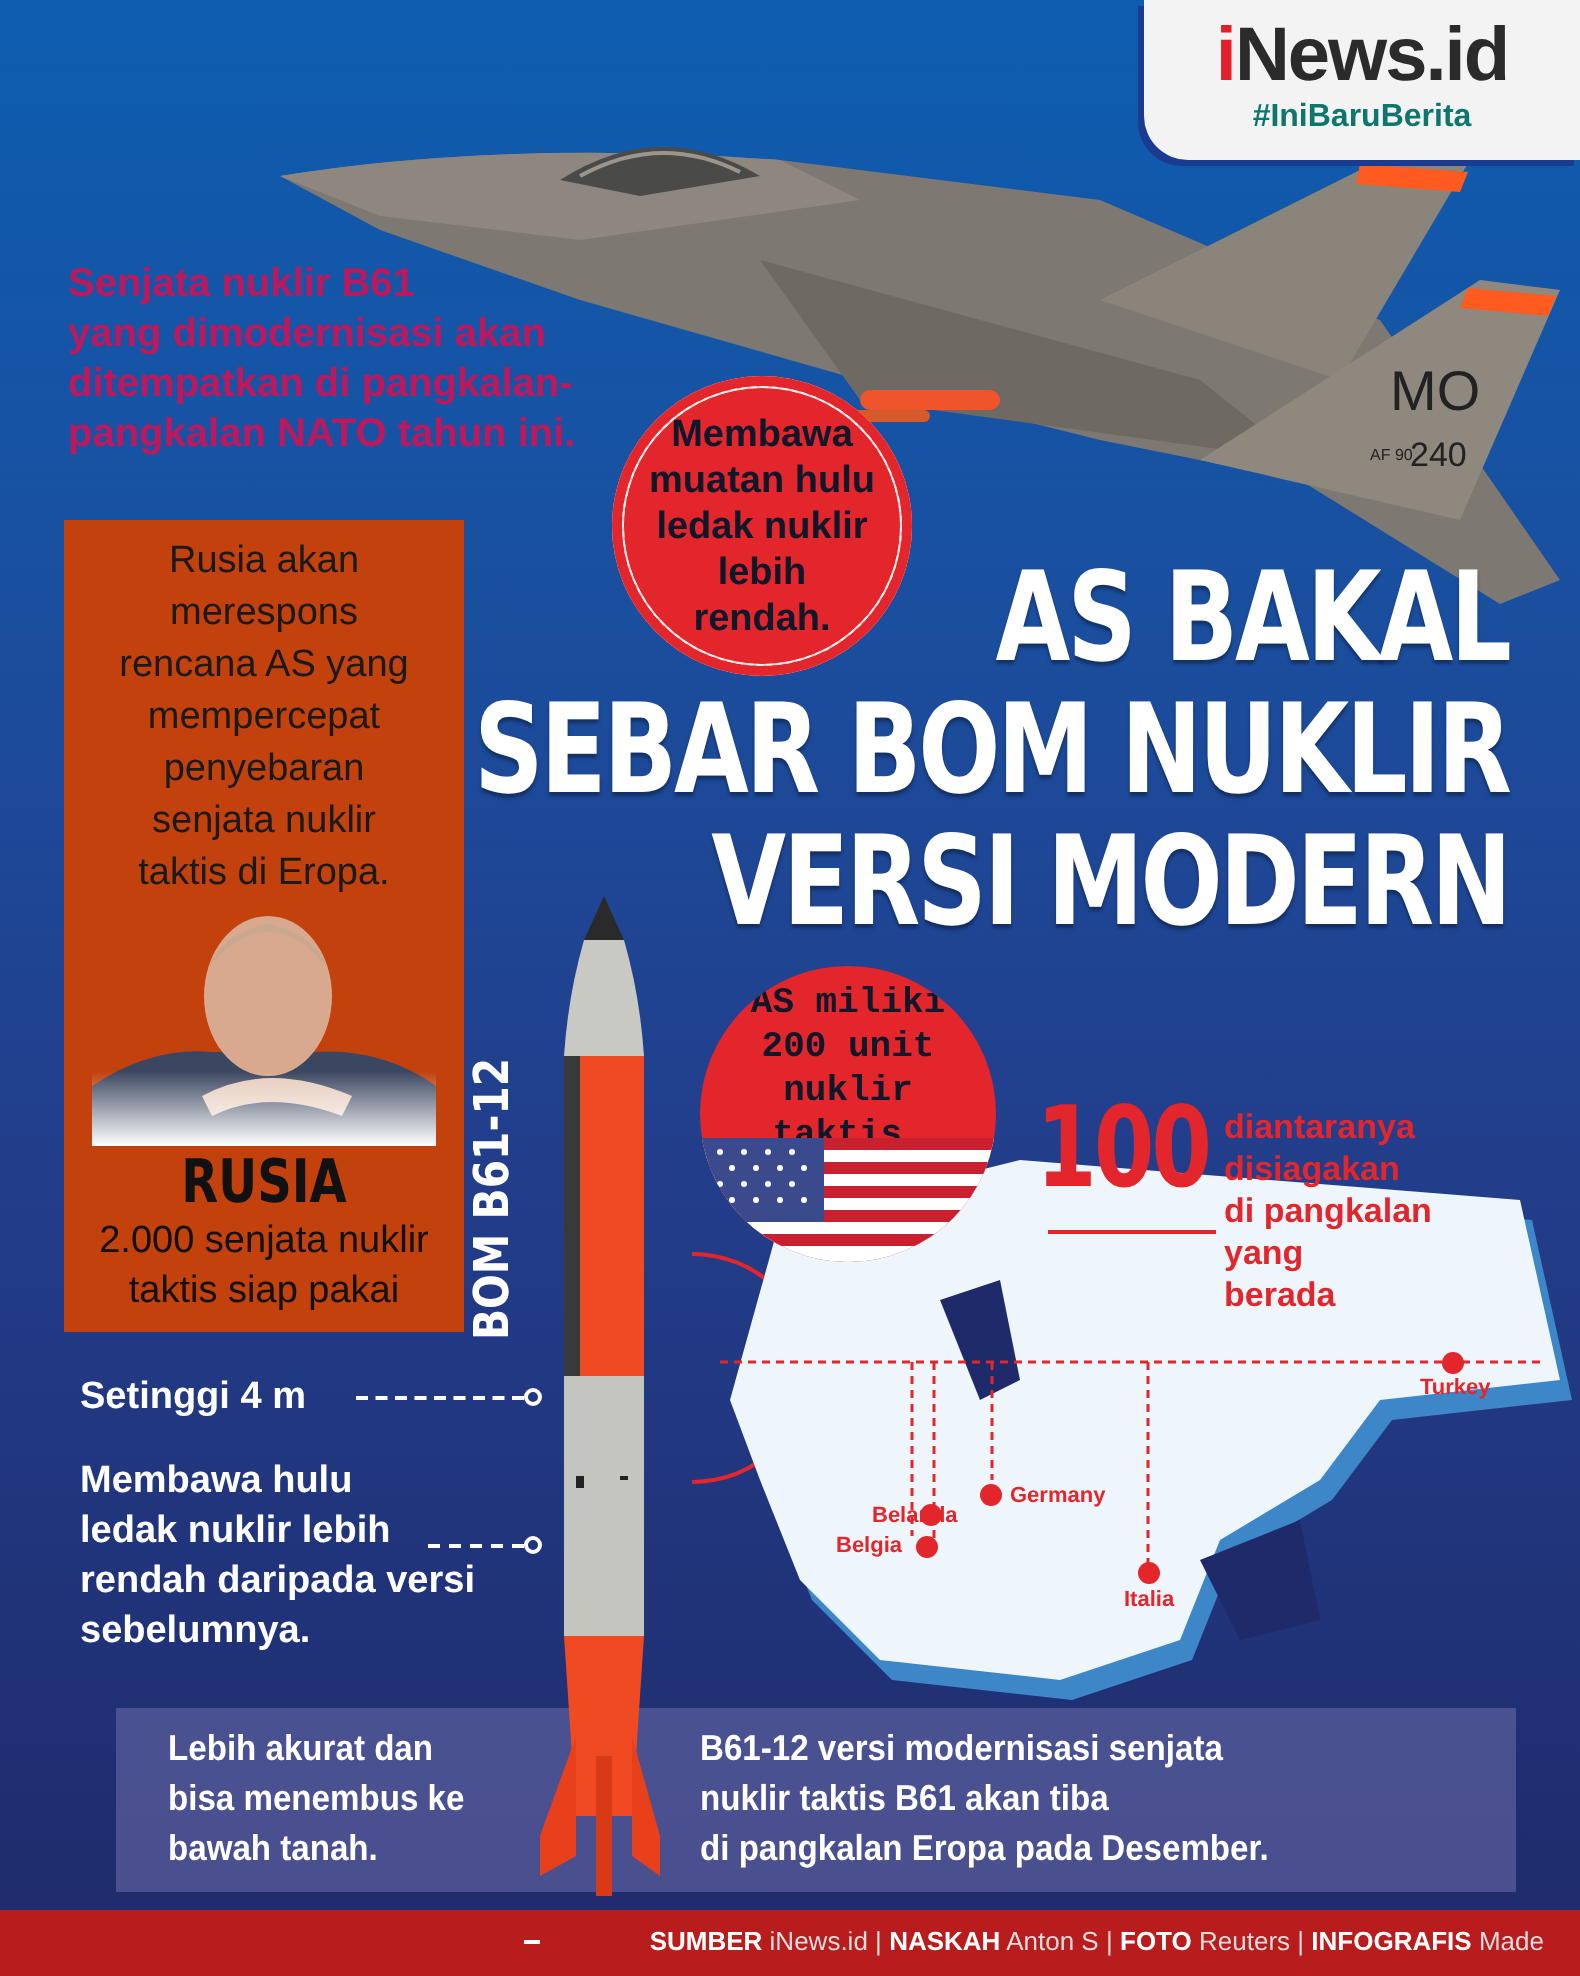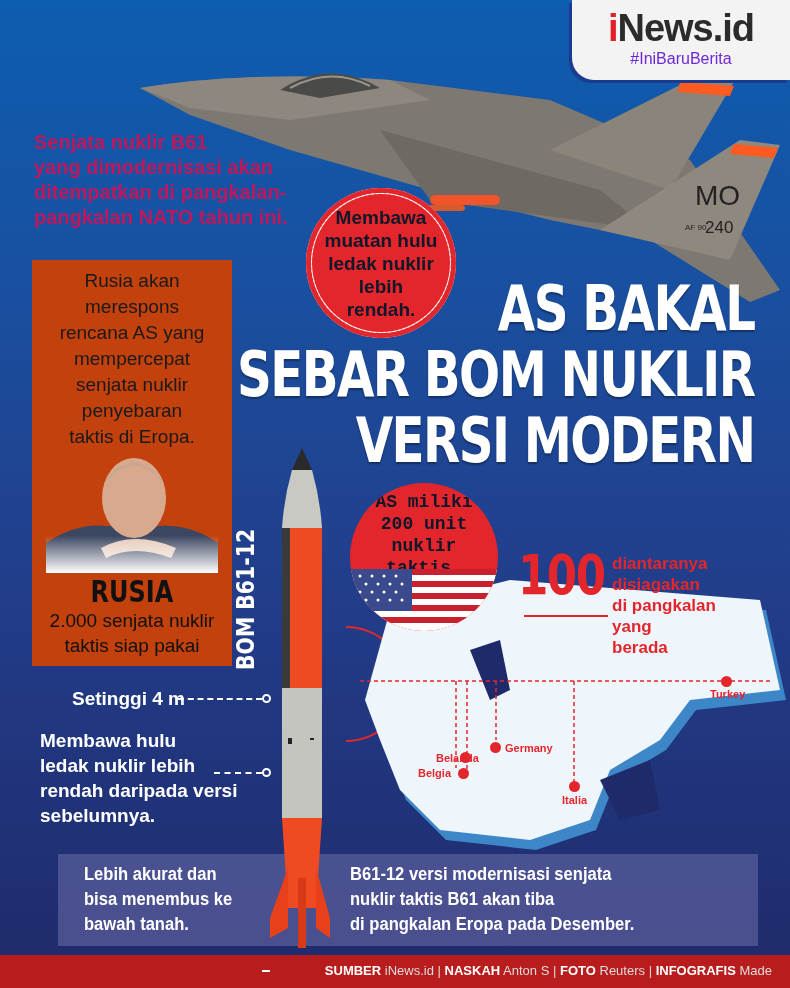--- a/index.html
+++ b/index.html
@@ -21,21 +21,21 @@
       text-align: center;
     }
     .logo-main {
       position: absolute; left: 0; right: 0; top: 8px;
       font-size: 38px; font-weight: bold; letter-spacing: -1px;
       color: #2b2b2b; line-height: 40px;
     }
     .logo-main .i { color: #e3202a; }
     .logo-tag {
       position: absolute; left: 0; right: 0; top: 50px;
-      font-size: 16px; font-weight: normal; color: #6d28d9;
+      font-size: 16px; font-weight: bold; color: #0f766e;
     }
 
     
     .jet { left: 130px; top: 40px; width: 660px; height: 280px; }
 
     
     .intro {
       left: 34px; top: 130px; width: 290px;
       font-size: 20px; font-weight: bold; line-height: 25px;
       color: #be185d;
@@ -103,21 +103,21 @@
       font-family: "DejaVu Sans", sans-serif;
       font-weight: bold; font-size: 24px; color: #fff;
       transform: rotate(-90deg) scaleX(0.85); transform-origin: left top;
       white-space: nowrap; letter-spacing: 0px;
     }
 
     
     .callout {
       font-size: 19px; font-weight: bold; line-height: 25px; color: #fff;
     }
-    .c-height { left: 40px; top: 686px; margin-left: 32px; }
+    .c-height { left: 40px; top: 686px; }
     .c-warhead { left: 40px; top: 728px; width: 230px; }
     .dash-line {
       border-top: 2px dashed #fff; height: 0;
     }
     .dl1 { left: 178px; top: 698px; width: 84px; }
     .dl2 { left: 214px; top: 772px; width: 48px; }
     .dot {
       width: 9px; height: 9px; border-radius: 50%;
       border: 2px solid #fff; background: transparent;
     }
@@ -252,22 +252,22 @@
   <div>SEBAR BOM NUKLIR</div>
   <div>VERSI MODERN</div>
 </div>
 
 <div class="abs russia">
   <div class="russia-text">
     <div>Rusia akan</div>
     <div>merespons</div>
     <div>rencana AS yang</div>
     <div>mempercepat</div>
+    <div>penyebaran</div>
     <div>senjata nuklir</div>
-    <div>penyebaran</div>
     <div>taktis di Eropa.</div>
   </div>
   <svg class="putin" viewBox="0 0 172 125">
     <defs>
       <linearGradient id="fade" x1="0" y1="0" x2="0" y2="1">
         <stop offset="0.7" stop-color="#fff" stop-opacity="0"></stop>
         <stop offset="1" stop-color="#fff" stop-opacity="1"></stop>
       </linearGradient>
     </defs>
     <path d="M0 125 L0 95 Q30 75 60 78 L112 78 Q145 76 172 95 L172 125 Z" fill="#3b4660"></path>

